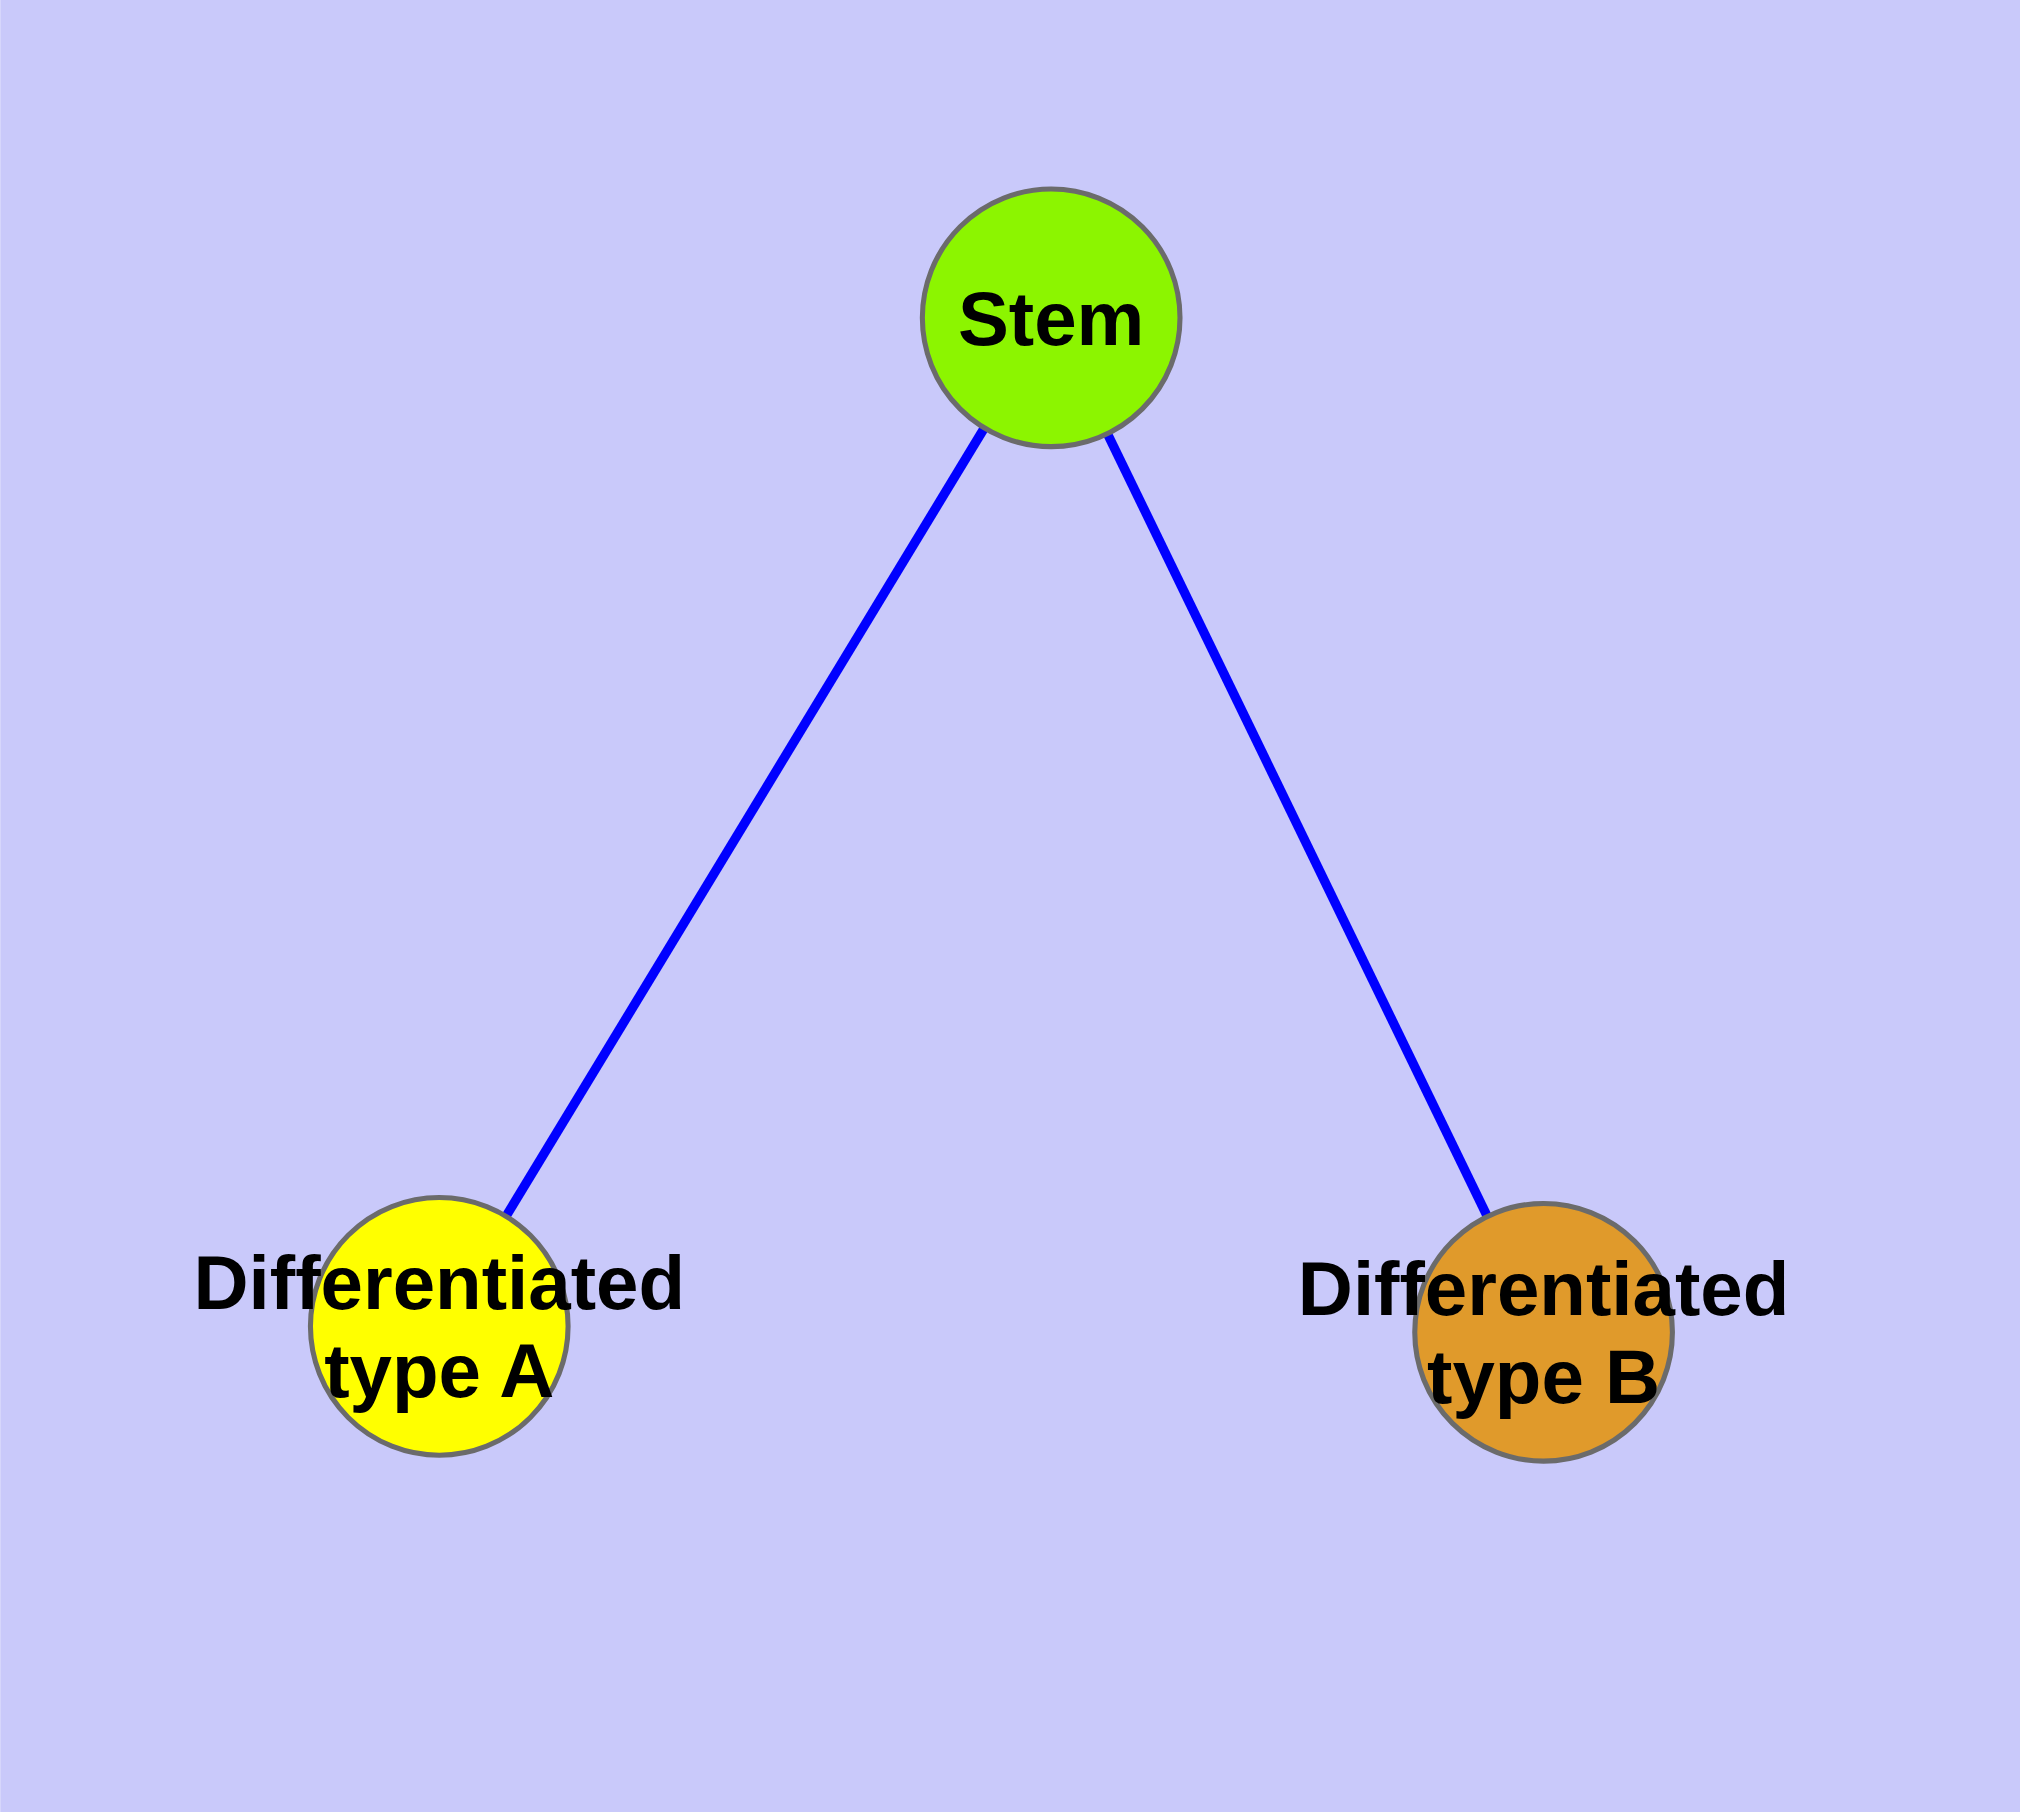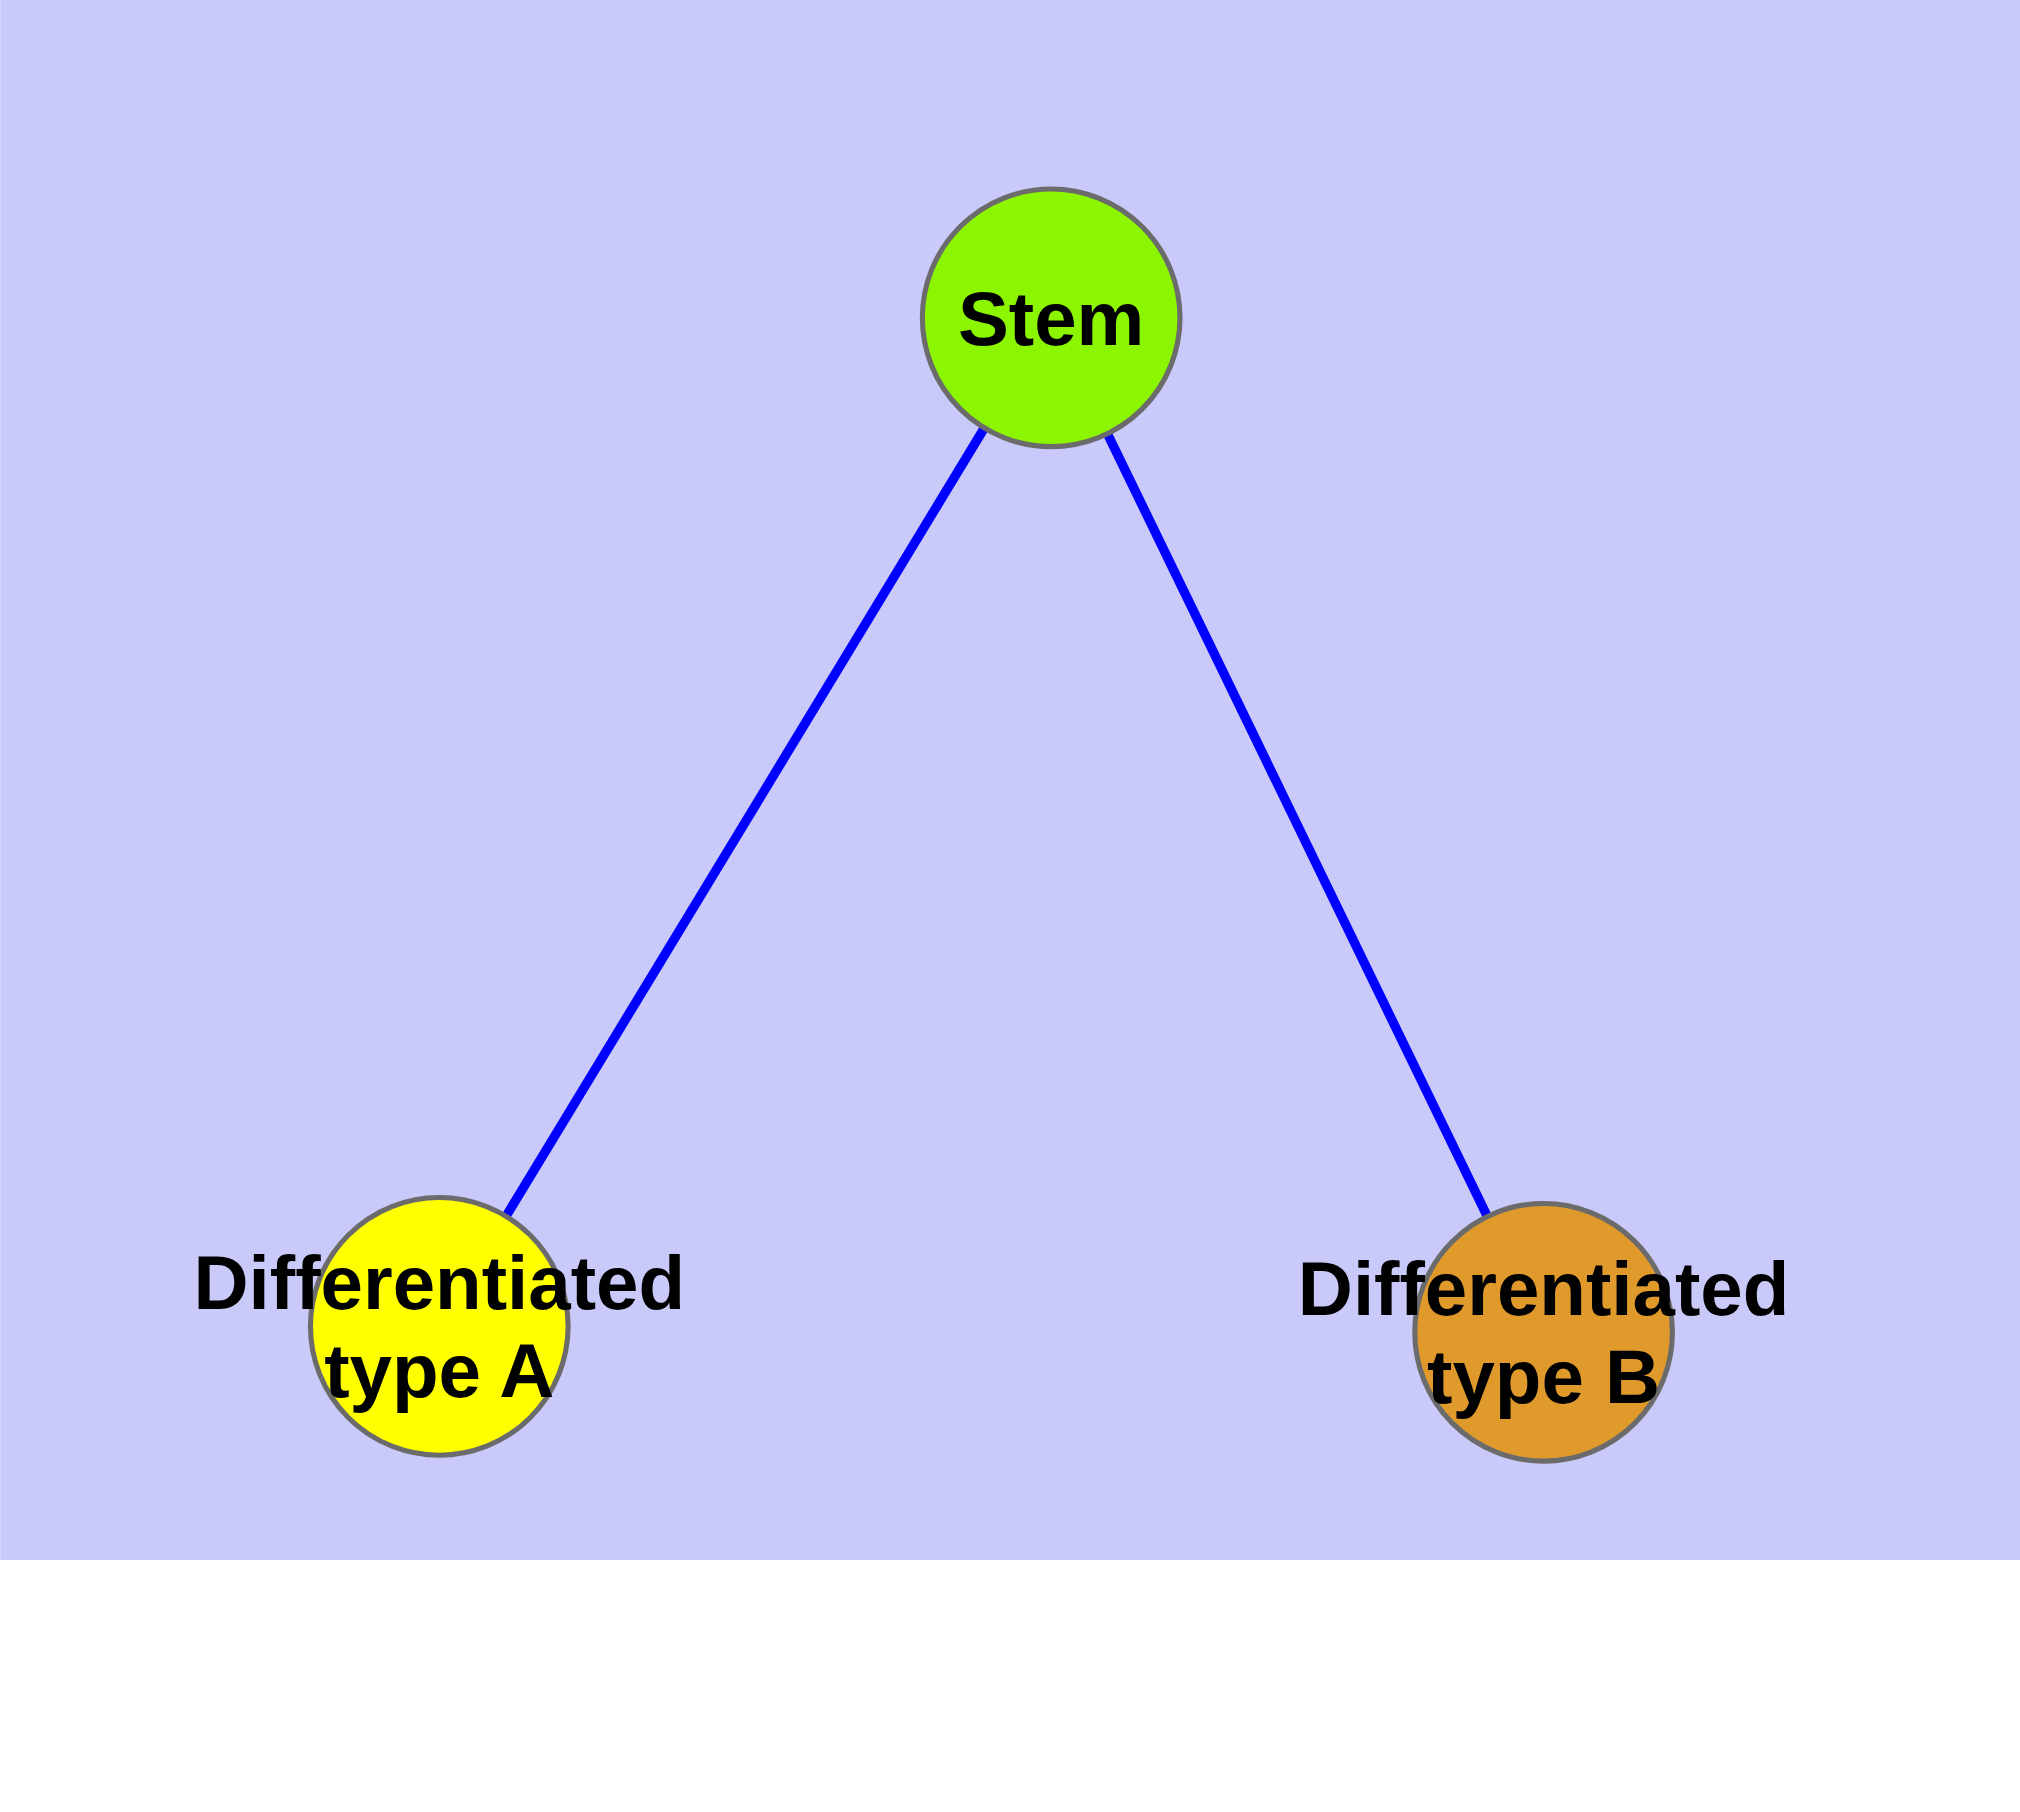--- a/index.html
+++ b/index.html
@@ -32,21 +32,21 @@
     stroke: #6b6b6b;
     stroke-width: 6;
   }
   .edge-line {
     stroke-linecap: butt;
   }
 </style>
 </head>
 <body>
 
-<div id="canvas-wrap" style="width: 2021px; height: 1560px;">
+<div id="canvas-wrap" style="width: 2021px; height: 1812px;">
   <svg id="graph-svg" viewBox="0 0 2384 2138" xmlns="http://www.w3.org/2000/svg" style="width: 2021px; height: 1812px;">
 
     <rect id="bg-rect" x="0" y="0" width="2384" height="2138" fill="#c9c9fa"></rect>
 
     <g id="edges-group">
       <line id="edge-stem-to-diff-a" class="edge-line" x1="1162.1926539265837" y1="503.24202469164175" x2="595.8073460734163" y2="1436.7579753083583" stroke="#0000ff" stroke-width="11"></line>
       <line id="edge-stem-to-diff-b" class="edge-line" x1="1305.4991057464472" y1="509.94394075472866" x2="1755.5008942535528" y2="1437.0560592452714" stroke="#0000ff" stroke-width="11"></line>
     </g>
 
     <g id="nodes-group">

